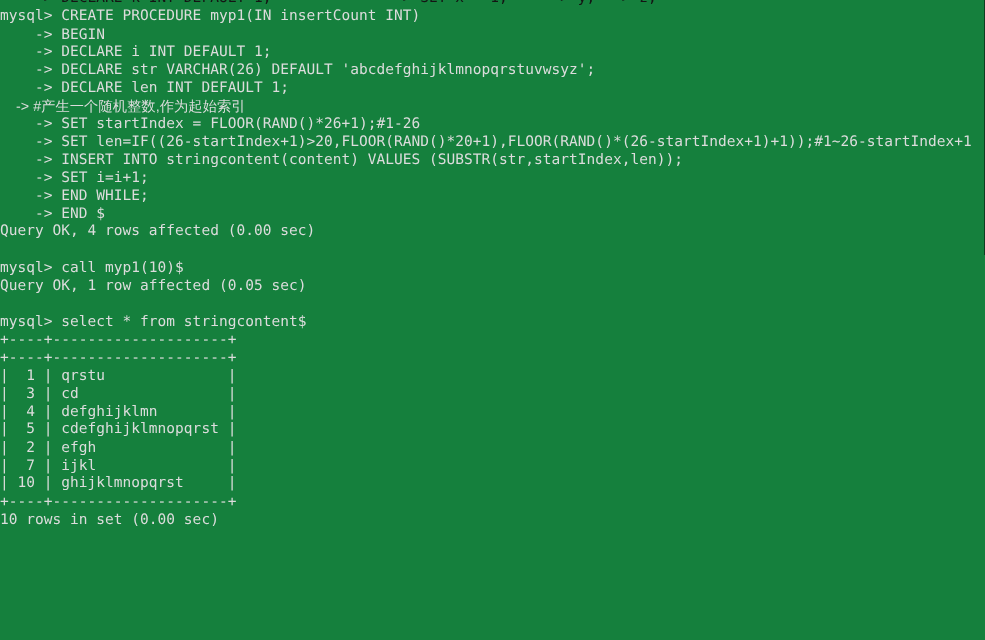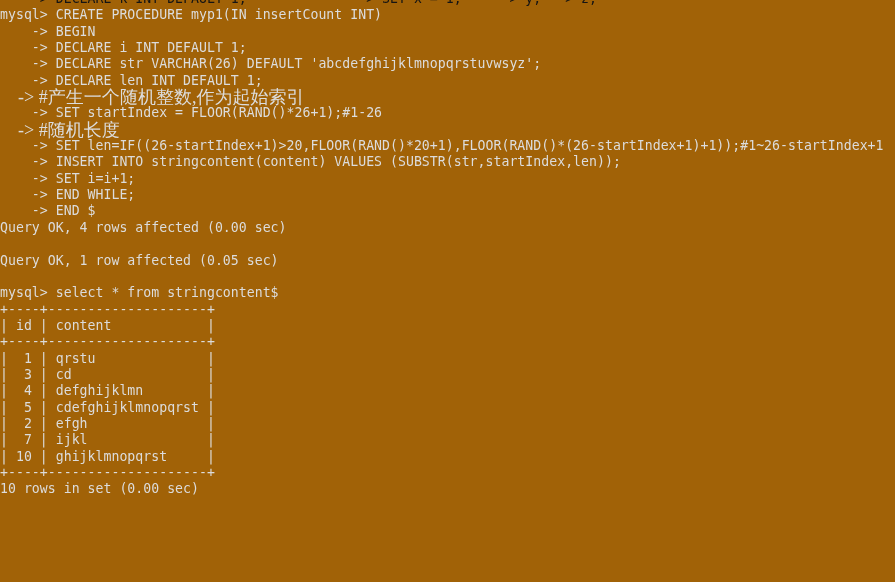--- a/index.html
+++ b/index.html
@@ -5,21 +5,21 @@
 <style>
   html, body {
     margin: 0;
     padding: 0;
     background: #0a0a0a;
   }
   #terminal {
     position: relative;
     width: 895px;
     height: 582px;
-    background: #a16207;
+    background: #15803d;
     overflow: hidden;
     font-family: "DejaVu Sans Mono", "Liberation Mono", monospace;
     font-size: 13.2px;
     line-height: 16.35px;
     color: #d8d8d8;
     -webkit-font-smoothing: none;
   }
   #screen {
     position: absolute;
     left: 0;
@@ -34,50 +34,49 @@
     color: #dcdcdc;
   }
   .line.cut {
     color: #141414;
     overflow: hidden;
   }
   .line.blank {
     color: transparent;
   }
   .cn {
-    font-family: Liberation Serif, serif;
-    font-size: 18px;
+    font-family: Liberation Sans, sans-serif;
+    font-size: 13px;
   }
 </style>
 </head>
 <body>
 
 <div id="terminal">
   <div id="screen">
       <div class="line cut">    -&gt; DECLARE k INT DEFAULT 1;              -&gt; SET x = 1;     -&gt; y;  -&gt; z;</div>
       <div class="line">mysql&gt; CREATE PROCEDURE myp1(IN insertCount INT)</div>
       <div class="line">    -&gt; BEGIN</div>
       <div class="line">    -&gt; DECLARE i INT DEFAULT 1;</div>
       <div class="line">    -&gt; DECLARE str VARCHAR(26) DEFAULT 'abcdefghijklmnopqrstuvwsyz';</div>
       <div class="line">    -&gt; DECLARE len INT DEFAULT 1;</div>
       <div class="line cn">    -&gt; #产生一个随机整数,作为起始索引</div>
       <div class="line">    -&gt; SET startIndex = FLOOR(RAND()*26+1);#1-26</div>
-      <div class="line cn">    -&gt; #随机长度</div>
       <div class="line">    -&gt; SET len=IF((26-startIndex+1)&gt;20,FLOOR(RAND()*20+1),FLOOR(RAND()*(26-startIndex+1)+1));#1~26-startIndex+1</div>
       <div class="line">    -&gt; INSERT INTO stringcontent(content) VALUES (SUBSTR(str,startIndex,len));</div>
       <div class="line">    -&gt; SET i=i+1;</div>
       <div class="line">    -&gt; END WHILE;</div>
       <div class="line">    -&gt; END $</div>
       <div class="line">Query OK, 4 rows affected (0.00 sec)</div>
       <div class="line blank"> </div>
+      <div class="line">mysql&gt; call myp1(10)$</div>
       <div class="line">Query OK, 1 row affected (0.05 sec)</div>
       <div class="line blank"> </div>
       <div class="line">mysql&gt; select * from stringcontent$</div>
       <div class="line">+----+--------------------+</div>
-      <div class="line">| id | content            |</div>
       <div class="line">+----+--------------------+</div>
       <div class="line">|  1 | qrstu              |</div>
       <div class="line">|  3 | cd                 |</div>
       <div class="line">|  4 | defghijklmn        |</div>
       <div class="line">|  5 | cdefghijklmnopqrst |</div>
       <div class="line">|  2 | efgh               |</div>
       <div class="line">|  7 | ijkl               |</div>
       <div class="line">| 10 | ghijklmnopqrst     |</div>
       <div class="line">+----+--------------------+</div>
       <div class="line">10 rows in set (0.00 sec)</div>

